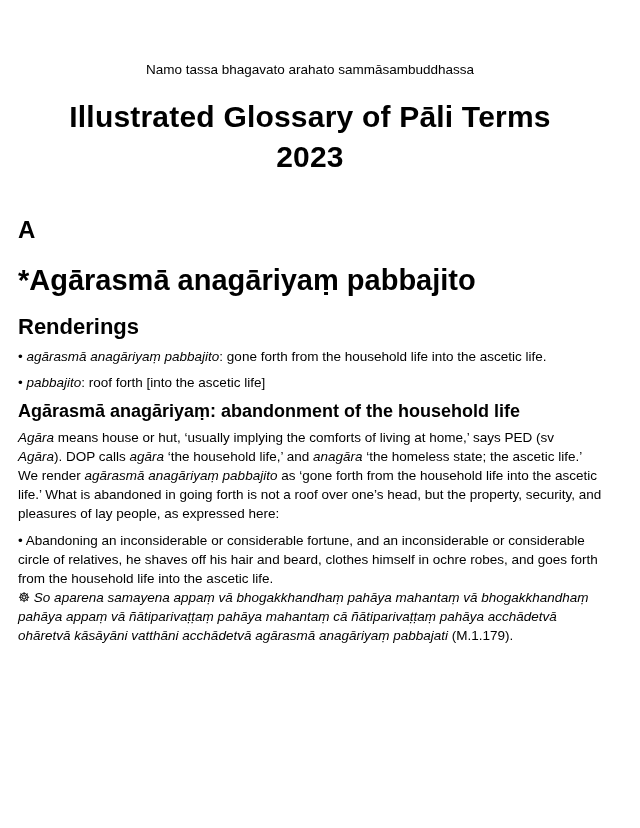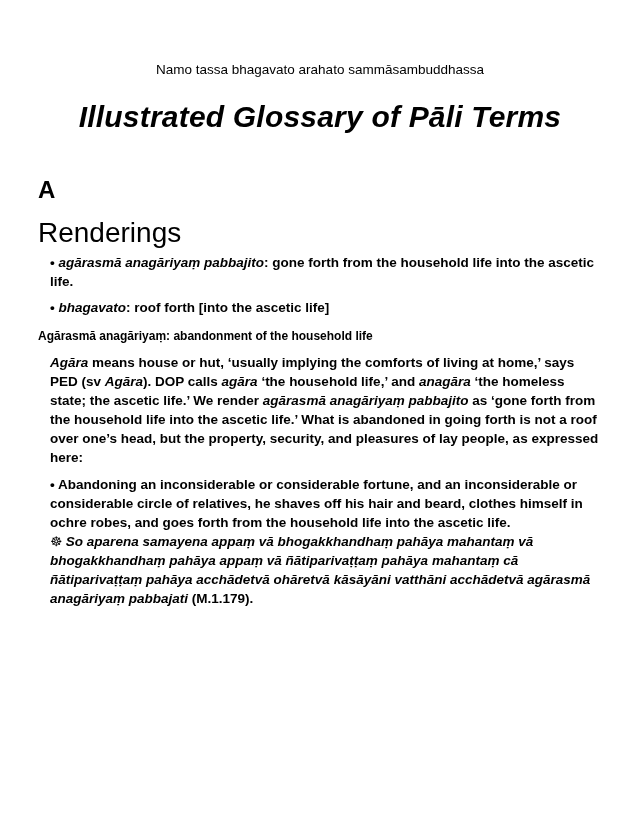--- a/index.html
+++ b/index.html
@@ -11,96 +11,97 @@
     width: 640px;
     height: 828px;
     overflow: hidden;
     color: #000000;
     font-family: "Liberation Sans", "DejaVu Sans", sans-serif;
   }
   .page {
     box-sizing: border-box;
     width: 640px;
     height: 828px;
-    padding: 60px 38px 20px 38px;
+    padding: 60px 38px 20px 18px;
     background: #ffffff;
   }
   .invocation {
     margin: 0 0 18px 0;
     text-align: center;
     font-size: 13.5px;
     line-height: 19px;
     font-weight: 400;
   }
   .doc-title {
     margin: 0 0 38px 0;
     text-align: center;
     font-size: 30px;
     line-height: 40px;
     font-weight: 700;
     letter-spacing: 0.2px;
-    font-style: italic;
   }
   .letter-heading {
     margin: 28px 0 0 0;
     font-size: 24px;
     line-height: 29px;
     font-weight: 700;
   }
   .term-heading {
     margin: 18px 0 0 0;
     font-size: 29px;
     line-height: 36px;
     font-weight: 700;
   }
   .section-heading {
     margin: 15px 0 0 0;
-    font-size: 28px;
+    font-size: 22px;
     line-height: 27px;
-    font-weight: 400;
+    font-weight: 700;
   }
   .subheading {
     margin: 10px 0 0 0;
-    font-size: 12px;
+    font-size: 18px;
     line-height: 19px;
     font-weight: 700;
   }
   .body-p {
-    margin: 7px 0 0 12px;
+    margin: 7px 0 0 0;
     font-size: 13.5px;
     line-height: 19px;
-    font-weight: 700;
+    font-weight: 400;
   }
   .body-p.tight {
     margin-top: 0;
   }
   .body-p.quote-start {
     margin-top: 8px;
   }
   .seg-i { font-style: italic; }
 </style>
 </head>
 <body>
 
 <div class="page">
 
   <p class="invocation">Namo tassa bhagavato arahato sammāsambuddhassa</p>
 
   <h1 class="doc-title">
     <span>Illustrated Glossary of Pāli Terms</span><br>
+    <span>2023</span>
   </h1>
 
   <h2 class="letter-heading">A</h2>
 
+  <h2 class="term-heading">*Agārasmā anagāriyaṃ pabbajito</h2>
 
   <h3 class="section-heading">Renderings</h3>
 
   <p class="body-p"><span>• </span><span class="seg-i">agārasmā anagāriyaṃ pabbajito</span><span>: gone forth from the household life into the ascetic life.</span></p>
 
-  <p class="body-p"><span>• </span><span class="seg-i">bhagavato</span><span>: roof forth [into the ascetic life]</span></p>
+  <p class="body-p"><span>• </span><span class="seg-i">pabbajito</span><span>: roof forth [into the ascetic life]</span></p>
 
 
   <p class="subheading">Agārasmā anagāriyaṃ: abandonment of the household life</p>
 
   <p class="body-p"><span class="seg-i">Agāra</span><span> means house or hut, ‘usually implying the comforts of living at home,’ says PED (sv </span><span class="seg-i">Agāra</span><span>). DOP calls </span><span class="seg-i">agāra</span><span> ‘the household life,’ and </span><span class="seg-i">anagāra</span><span> ‘the homeless state; the ascetic life.’ We render </span><span class="seg-i">agārasmā anagāriyaṃ pabbajito</span><span> as ‘gone forth from the household life into the ascetic life.’ What is abandoned in going forth is not a roof over one’s head, but the property, security, and pleasures of lay people, as expressed here:</span></p>
 
   <p class="body-p quote-start"><span>• Abandoning an inconsiderable or considerable fortune, and an inconsiderable or considerable circle of relatives, he shaves off his hair and beard, clothes himself in ochre robes, and goes forth from the household life into the ascetic life.</span></p>
 
   <p class="body-p tight"><span>☸ </span><span class="seg-i">So aparena samayena appaṃ vā bhogakkhandhaṃ pahāya mahantaṃ vā bhogakkhandhaṃ pahāya appaṃ vā ñātiparivaṭṭaṃ pahāya mahantaṃ cā ñātiparivaṭṭaṃ pahāya acchādetvā ohāretvā kāsāyāni vatthāni acchādetvā agārasmā anagāriyaṃ pabbajati</span><span> (M.1.179).</span></p>
 

